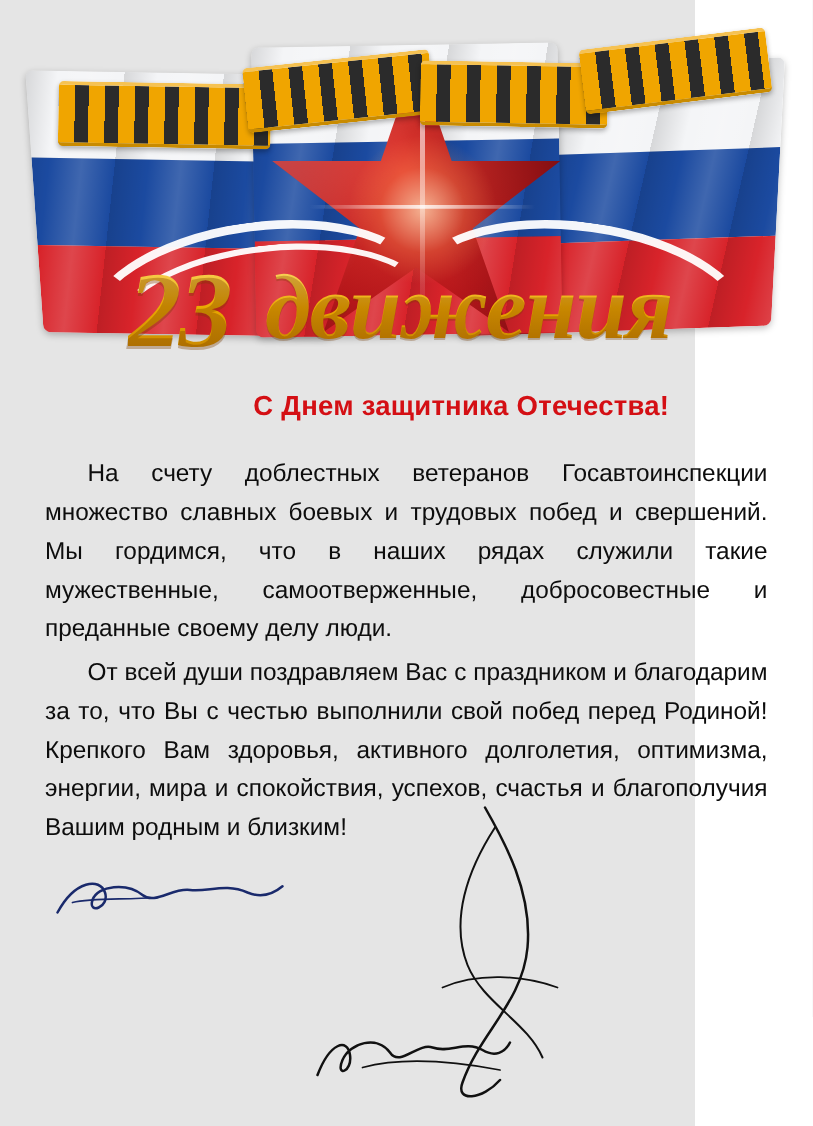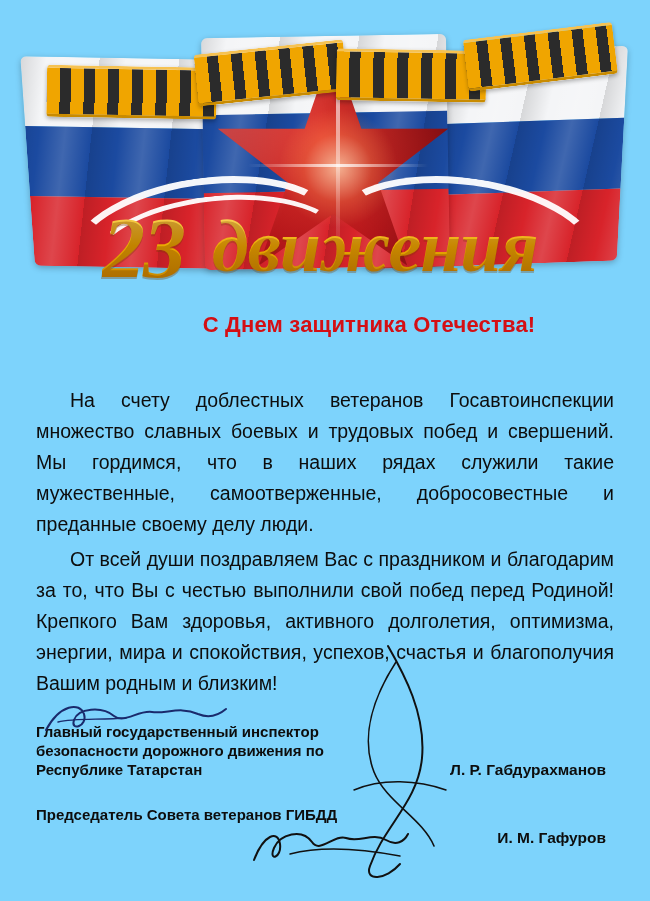--- a/index.html
+++ b/index.html
@@ -11,23 +11,23 @@
     width: 650px;
     height: 901px;
     overflow: hidden;
     font-family: "Liberation Sans", sans-serif;
     color: #111;
     position: relative;
   }
 
   .page {
     position: relative;
-    width: 650px;
+    width: 556px;
     height: 901px;
-    background: #7dd3fc;
+    background: #e5e5e5;
   }
 
   
   .banner {
     position: relative;
     width: 650px;
     height: 315px;
     overflow: hidden;
   }
 
@@ -205,21 +205,20 @@
     position: absolute;
     left: 36px;
     top: 364px;
     width: 578px;
     font-family: "Liberation Sans", sans-serif;
     font-size: 19.5px;
     line-height: 31px;
     color: #0d0d0d;
     text-align: justify;
     text-justify: inter-word;
-    margin-top: 21px;
   }
   .body-text p {
     margin: 0 0 4px 0;
     text-indent: 34px;
   }
 
   
   .sig-block {
     position: absolute;
     left: 36px;
@@ -309,30 +308,20 @@
     </div>
   </div>
 
   <div class="greeting">С Днем защитника Отечества!</div>
 
   <div class="body-text">
     <p>На счету доблестных ветеранов Госавтоинспекции множество славных боевых и трудовых побед и свершений. Мы гордимся, что в наших рядах служили такие мужественные, самоотверженные, добросовестные и преданные своему делу люди.</p>
     <p>От всей души поздравляем Вас с праздником и благодарим за то, что Вы с честью выполнили свой побед перед Родиной! Крепкого Вам здоровья, активного долголетия, оптимизма, энергии, мира и спокойствия, успехов, счастья и благополучия Вашим родным и близким!</p>
   </div>
 
-  <div class="sig-block">
-    <div class="sig-row sig-row-1">
-      <div class="sig-title">Главный государственный инспектор безопасности дорожного движения по Республике Татарстан</div>
-      <div class="sig-name">Л. Р. Габдурахманов</div>
-    </div>
-    <div class="sig-row sig-row-2">
-      <div class="sig-title">Председатель Совета ветеранов ГИБДД</div>
-      <div class="sig-name">И. М. Гафуров</div>
-    </div>
-  </div>
 
   <svg class="scribble scribble-1" viewBox="0 0 190 36">
     <path d="M6 30 C20 4, 40 2, 44 14 C48 26, 30 32, 34 20 C38 8, 62 6, 74 16 C84 24, 98 10, 112 12 C126 14, 140 6, 158 14 C170 19, 180 14, 186 9" fill="none" stroke="#1a2a6c" stroke-width="2" stroke-linecap="round"></path>
     <path d="M18 22 C34 18, 58 20, 86 18" fill="none" stroke="#1a2a6c" stroke-width="1.4" stroke-linecap="round"></path>
   </svg>
 
   <svg class="scribble scribble-2" viewBox="0 0 130 240">
     <path d="M58 6 C74 34, 96 74, 92 118 C88 162, 54 186, 40 226 C34 242, 56 240, 70 224" fill="none" stroke="#111" stroke-width="2" stroke-linecap="round"></path>
     <path d="M66 22 C44 56, 30 96, 44 132 C56 162, 92 178, 104 206" fill="none" stroke="#111" stroke-width="1.6" stroke-linecap="round"></path>
     <path d="M24 150 C52 138, 88 140, 116 150" fill="none" stroke="#111" stroke-width="1.4" stroke-linecap="round"></path>

